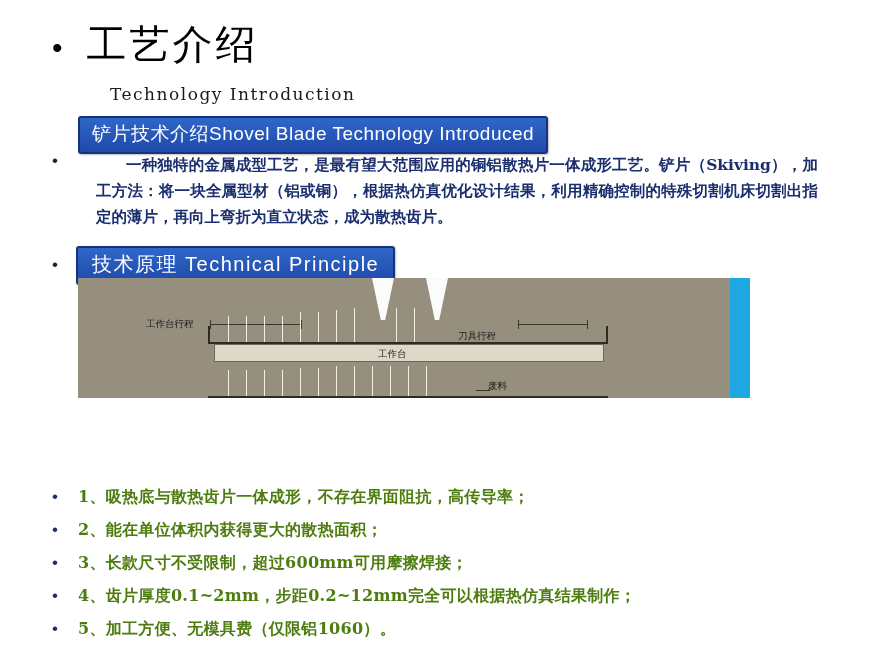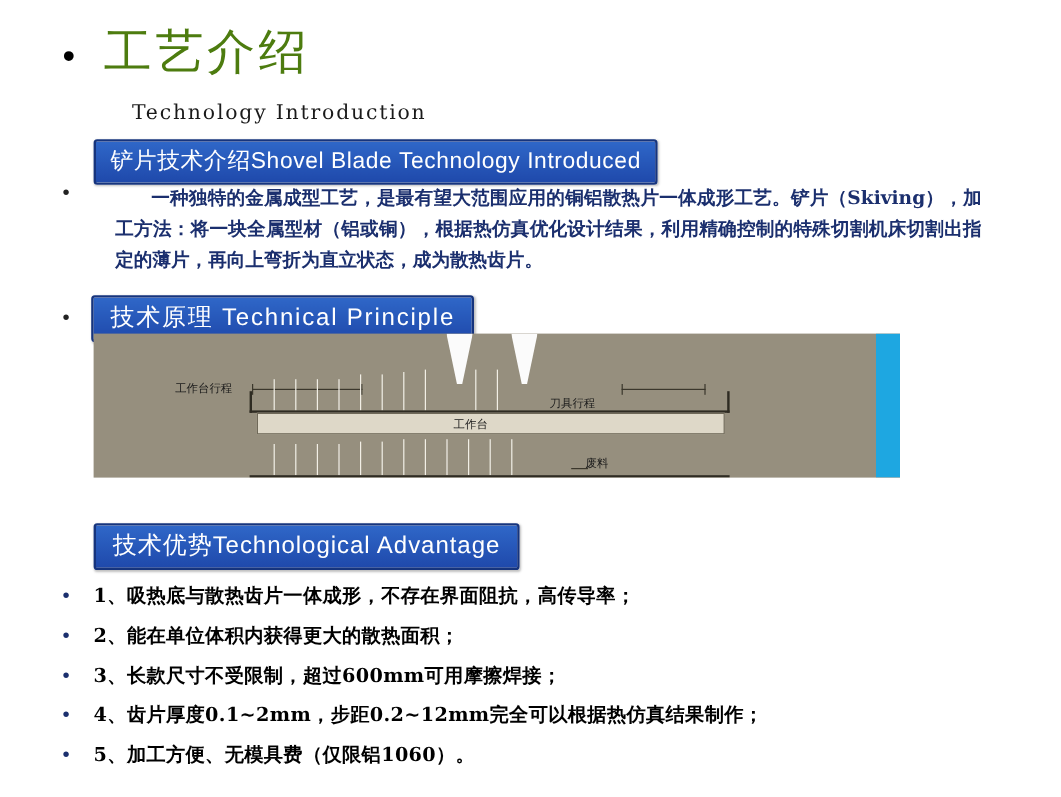--- a/index.html
+++ b/index.html
@@ -32,21 +32,21 @@
   .title-bullet {
     font-size: 30px;
     line-height: 30px;
     color: #000;
     margin-right: 24px;
   }
   .title-main {
     font-family: "DejaVu Serif", serif;
     font-size: 40px;
     line-height: 44px;
-    color: #4d7c0f;
+    color: #000000;
     letter-spacing: 3px;
   }
   .subtitle {
     position: absolute;
     left: 110px;
     top: 84px;
     font-family: "DejaVu Serif", serif;
     font-weight: normal;
     font-size: 17px;
     letter-spacing: 1.5px;
@@ -185,21 +185,21 @@
     flex: 0 0 26px;
     font-size: 17px;
     line-height: 26px;
     color: #1b2f6e;
   }
   .adv-text {
     font-family: "DejaVu Serif", serif;
     font-weight: bold;
     font-size: 16px;
     line-height: 26px;
-    color: #000000;
+    color: #4d7c0f;
     letter-spacing: 0.3px;
   }
 </style>
 </head>
 <body>
 
 <div class="slide">
 
   <div class="title-row">
     <div class="title-bullet">•</div>
@@ -269,23 +269,20 @@
 
     <div class="d-line" style="left:130px; top:118px; width:400px; height:2px; background:#2e2b22;"></div>
     <div class="d-bar" style="left:136px; top:120px; width:390px; height:18px;"></div>
     <div class="d-label" style="left:300px; top:124px;">工作台</div>
 
     <div class="caption-box" style="left:430px; top:122px;">→  铲削散热片加工原理图</div>
 
     <div class="diagram-right-bar"></div>
   </div>
 
-  <div class="banner" id="banner3">
-    <span>技术优势Technological  Advantage</span>
-  </div>
 
   <div class="adv-list">
     <div class="adv-item">
       <div class="adv-bullet">•</div>
       <div class="adv-text">1、吸热底与散热齿片一体成形，不存在界面阻抗，高传导率；</div>
     </div>
     <div class="adv-item">
       <div class="adv-bullet">•</div>
       <div class="adv-text">2、能在单位体积内获得更大的散热面积；</div>
     </div>

